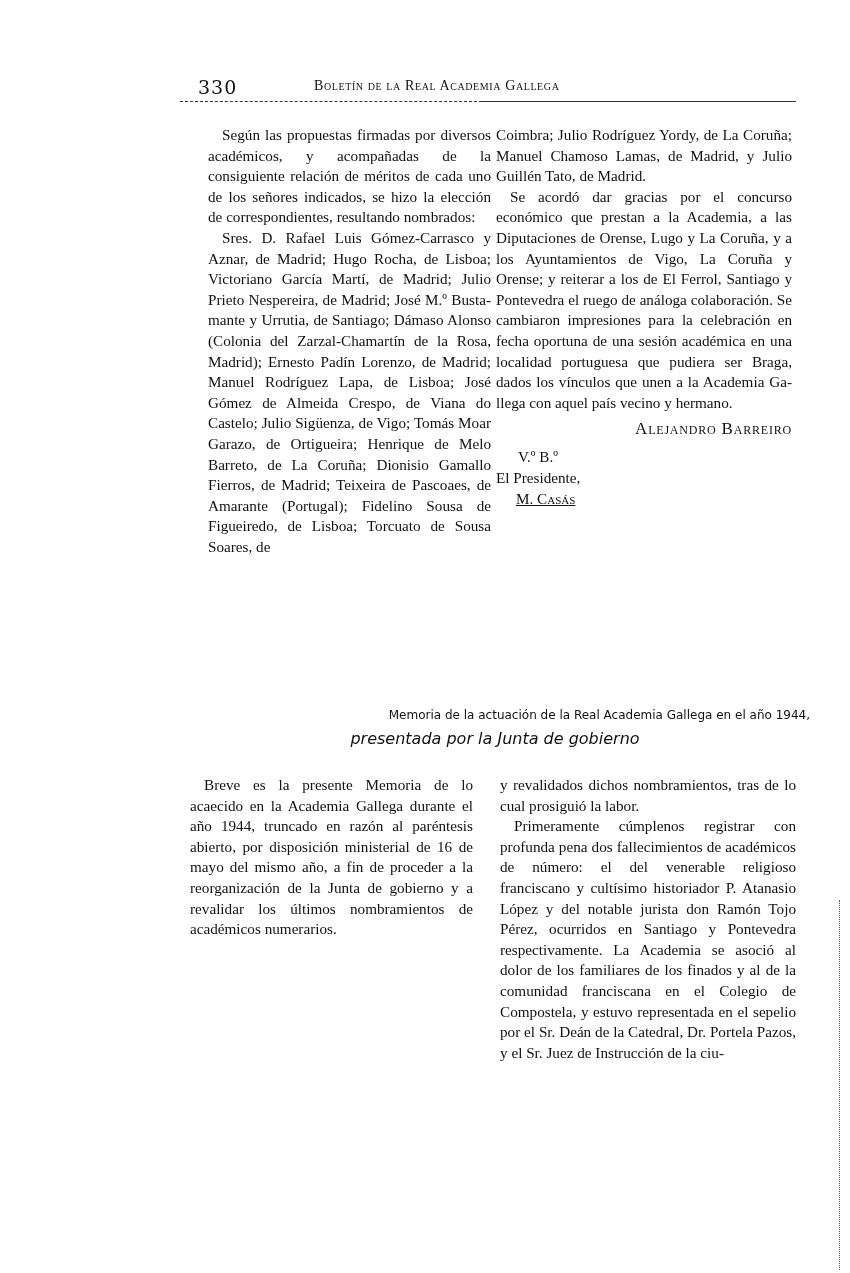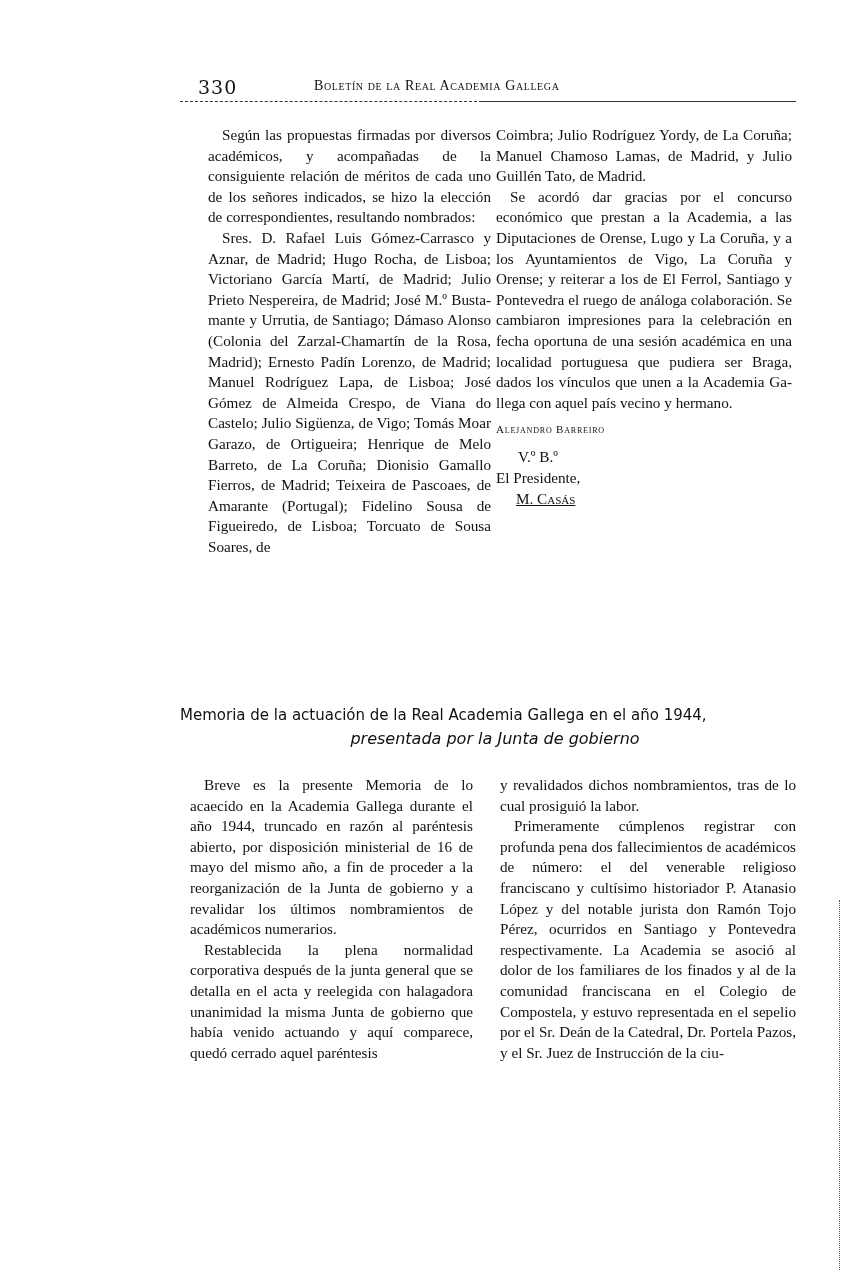--- a/index.html
+++ b/index.html
@@ -14,27 +14,27 @@
 
   .col { position: absolute; font-family: "Liberation Serif", serif; font-size: 15.2px;
          line-height: 20.6px; text-align: justify; hyphens: manual; }
   .col p { margin: 0; text-indent: 14px; }
   .col p.noindent { text-indent: 0; }
   .colL1 { left: 208px; top: 125px; width: 283px; }
   .colR1 { left: 496px; top: 125px; width: 296px; }
   .colL2 { left: 190px; top: 775px; width: 283px; }
   .colR2 { left: 500px; top: 775px; width: 296px; }
 
-  .sig-name { font-variant: small-caps; letter-spacing: 0.8px; margin-top: 6px; font-size: 11px; }
+  .sig-name { text-align: right; font-variant: small-caps; letter-spacing: 0.8px; margin-top: 6px; font-size: 17px; }
   .vobo { margin-top: 6px; line-height: 21px; }
   .vobo div { white-space: pre; }
   .casas { font-variant: small-caps; text-decoration: underline; }
 
-  .section-title { position: absolute; left: 180px; top: 703px; width: 630px; text-align: left;
-                   font-family: "DejaVu Sans", "Liberation Sans", sans-serif; font-size: 15px; line-height: 24px; }
+  .section-title { position: absolute; left: 180px; top: 703px; width: 630px; text-align: right;
+                   font-family: "DejaVu Sans", "Liberation Sans", sans-serif; font-size: 12px; line-height: 24px; }
   .section-sub { position: absolute; left: 180px; top: 729px; width: 630px; text-align: center;
                  font-family: "DejaVu Sans", "Liberation Sans", sans-serif; font-size: 16px; font-style: italic; }
 
   .edge-line { position: absolute; left: 839px; top: 900px; width: 1px; height: 370px;
                border-left: 1px dotted #555; }
 </style>
 </head>
 <body>
 
 <div class="header">
@@ -58,21 +58,20 @@
     <div>El Presidente,</div>
     <div class="casas" style="padding-left:20px;">M. Casás</div>
   </div>
 </div>
 
 <div class="section-title">Memoria de la actuación de la Real Academia Gallega en el año 1944,</div>
 <div class="section-sub">presentada por la Junta de gobierno</div>
 
 <div class="col colL2">
   <p>Breve es la presente Memoria de lo acaecido en la Academia Gallega durante el año 1944, truncado en ra­zón al paréntesis abierto, por dispo­sición ministerial de 16 de mayo del mismo año, a fin de proceder a la reorganización de la Junta de go­bierno y a revalidar los últimos nom­bramientos de académicos nume­rarios.</p>
-  <p>Restablecida la plena normalidad corporativa después de la junta ge­neral que se detalla en el acta y reelegida con halagadora unanimidad la misma Junta de gobierno que ha­bía venido actuando y aquí compare­ce, quedó cerrado aquel paréntesis</p>
 </div>
 
 <div class="col colR2">
   <p class="noindent">y revalidados dichos nombramientos, tras de lo cual prosiguió la labor.</p>
   <p>Primeramente cúmplenos registrar con profunda pena dos fallecimientos de académicos de número: el del ve­nerable religioso franciscano y cultí­simo historiador P. Atanasio López y del notable jurista don Ramón Tojo Pérez, ocurridos en Santiago y Pon­tevedra respectivamente. La Acade­mia se asoció al dolor de los fami­liares de los finados y al de la co­munidad franciscana en el Colegio de Compostela, y estuvo representa­da en el sepelio por el Sr. Deán de la Catedral, Dr. Portela Pazos, y el Sr. Juez de Instrucción de la ciu-</p>
 </div>
 
 <div class="edge-line"></div>
 
 </body></html>

